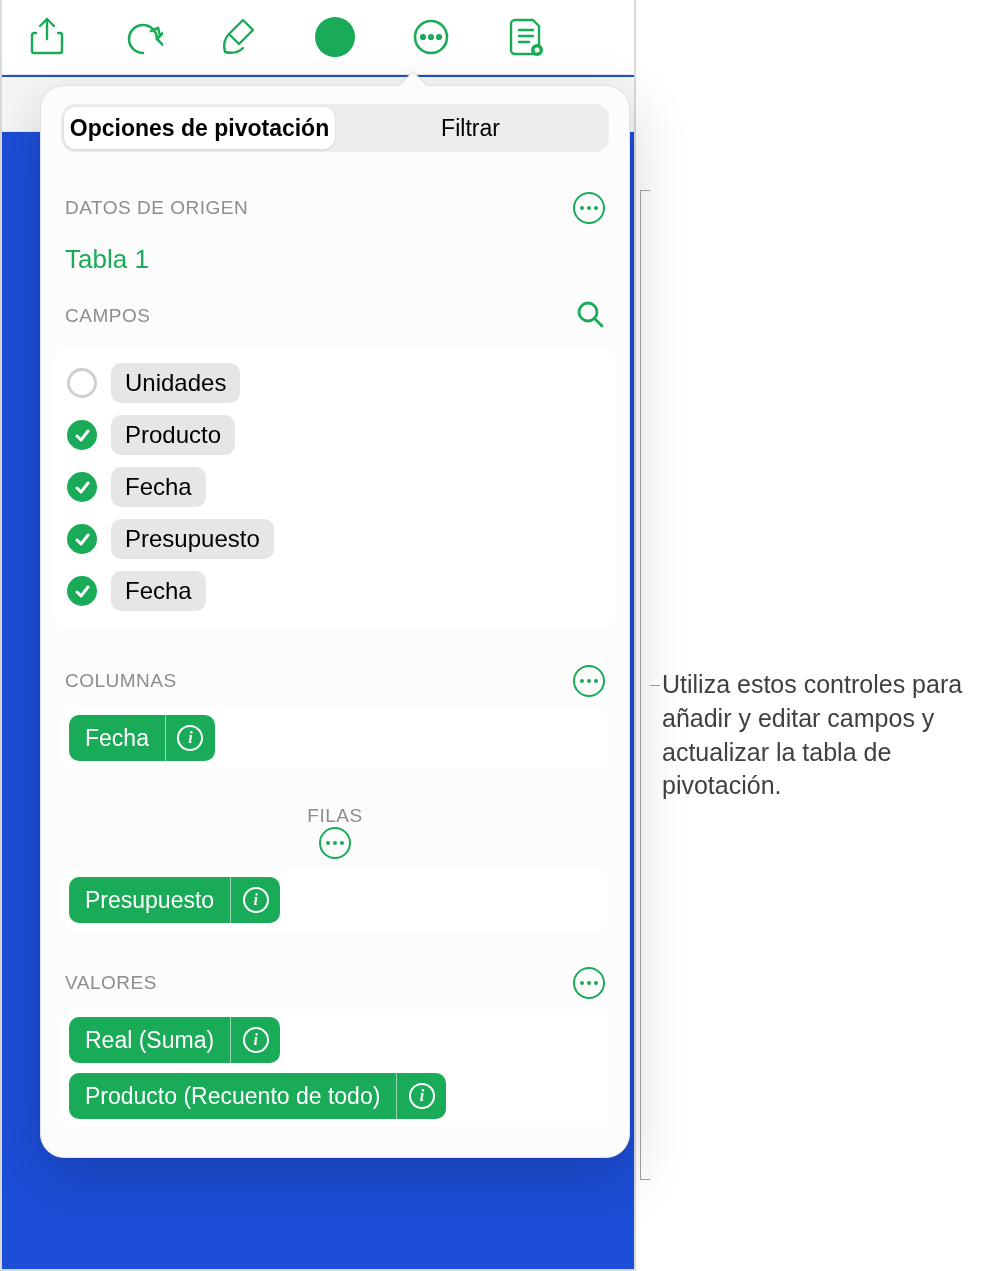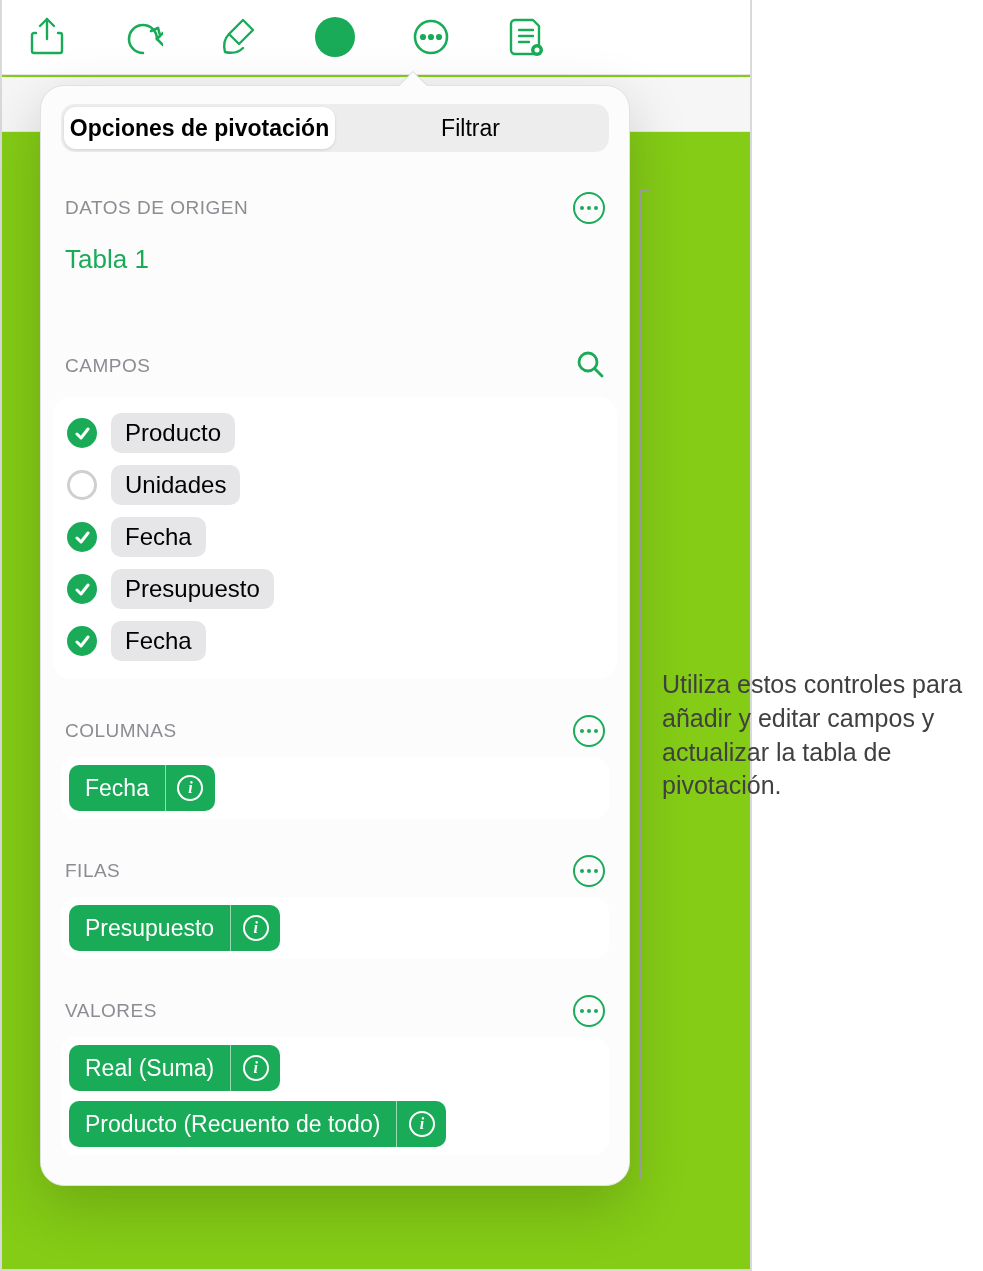--- a/index.html
+++ b/index.html
@@ -7,25 +7,25 @@
     font-family: -apple-system, "Helvetica Neue", Arial, sans-serif;
     background: #ffffff;
     width: 983px;
     height: 1271px;
     position: relative;
     overflow: hidden;
   }
   .app-frame {
     position: absolute;
     left: 0; top: 0;
-    width: 752px;
+    width: 636px;
     height: 1271px;
     border: 2px solid #d9d9d9;
     border-top: none;
-    background: #84cc16;
+    background: #1d4ed8;
   }
   .toolbar {
     height: 75px;
     background: #ffffff;
     border-bottom: 1px solid #e7e7e7;
     display: flex;
     align-items: center;
     padding: 0 10px;
     gap: 26px;
   }
@@ -278,41 +278,41 @@
     <div class="section-header">
       <span class="lbl">DATOS DE ORIGEN</span>
       <div class="more-circle">
         <span></span>
           <span></span>
           <span></span>
       </div>
     </div>
     <div class="source-name">Tabla 1</div>
 
-    <div class="section-header" style="margin-top:74px;">
+    <div class="section-header" style="margin-top:24px;">
       <span class="lbl">CAMPOS</span>
       <div class="search-icon">
         <svg width="30" height="30" viewBox="0 0 30 30" fill="none" stroke-width="2.8" stroke-linecap="round">
           <circle cx="13" cy="13" r="9"></circle>
             <line x1="20" y1="20" x2="27" y2="27"></line>
         </svg>
       </div>
     </div>
     <div class="fields-container" id="fields-list">
         <div class="field-row">
+          <div class="check"></div>
+          <div class="pill">Unidades</div>
+        </div>
+        <div class="field-row">
           <div class="check checked">
             <svg width="16" height="16" viewBox="0 0 16 16" fill="none" stroke="#fff" stroke-width="3" stroke-linecap="round" stroke-linejoin="round">
               <polyline points="3,9 7,13 14,4"></polyline>
             </svg>
           </div>
           <div class="pill">Producto</div>
-        </div>
-        <div class="field-row">
-          <div class="check"></div>
-          <div class="pill">Unidades</div>
         </div>
         <div class="field-row">
           <div class="check checked">
             <svg width="16" height="16" viewBox="0 0 16 16" fill="none" stroke="#fff" stroke-width="3" stroke-linecap="round" stroke-linejoin="round">
               <polyline points="3,9 7,13 14,4"></polyline>
             </svg>
           </div>
           <div class="pill">Fecha</div>
         </div>
         <div class="field-row">
@@ -347,21 +347,21 @@
             <div class="chip">
               <div class="chip-label">Fecha</div>
               <div class="chip-info">
                 <div class="ic">i</div>
               </div>
             </div>
           </div>
         </div>
     </div>
 
-    <div class="section-header" style="margin-top:36px;">
+    <div class="section-header" style="margin-top:36px;flex-direction:column;">
       <span class="lbl">FILAS</span>
       <div class="more-circle">
         <span></span>
           <span></span>
           <span></span>
       </div>
     </div>
     <div class="well">
       <div class="well-body" id="rows-body">
           <div class="chip-row">

